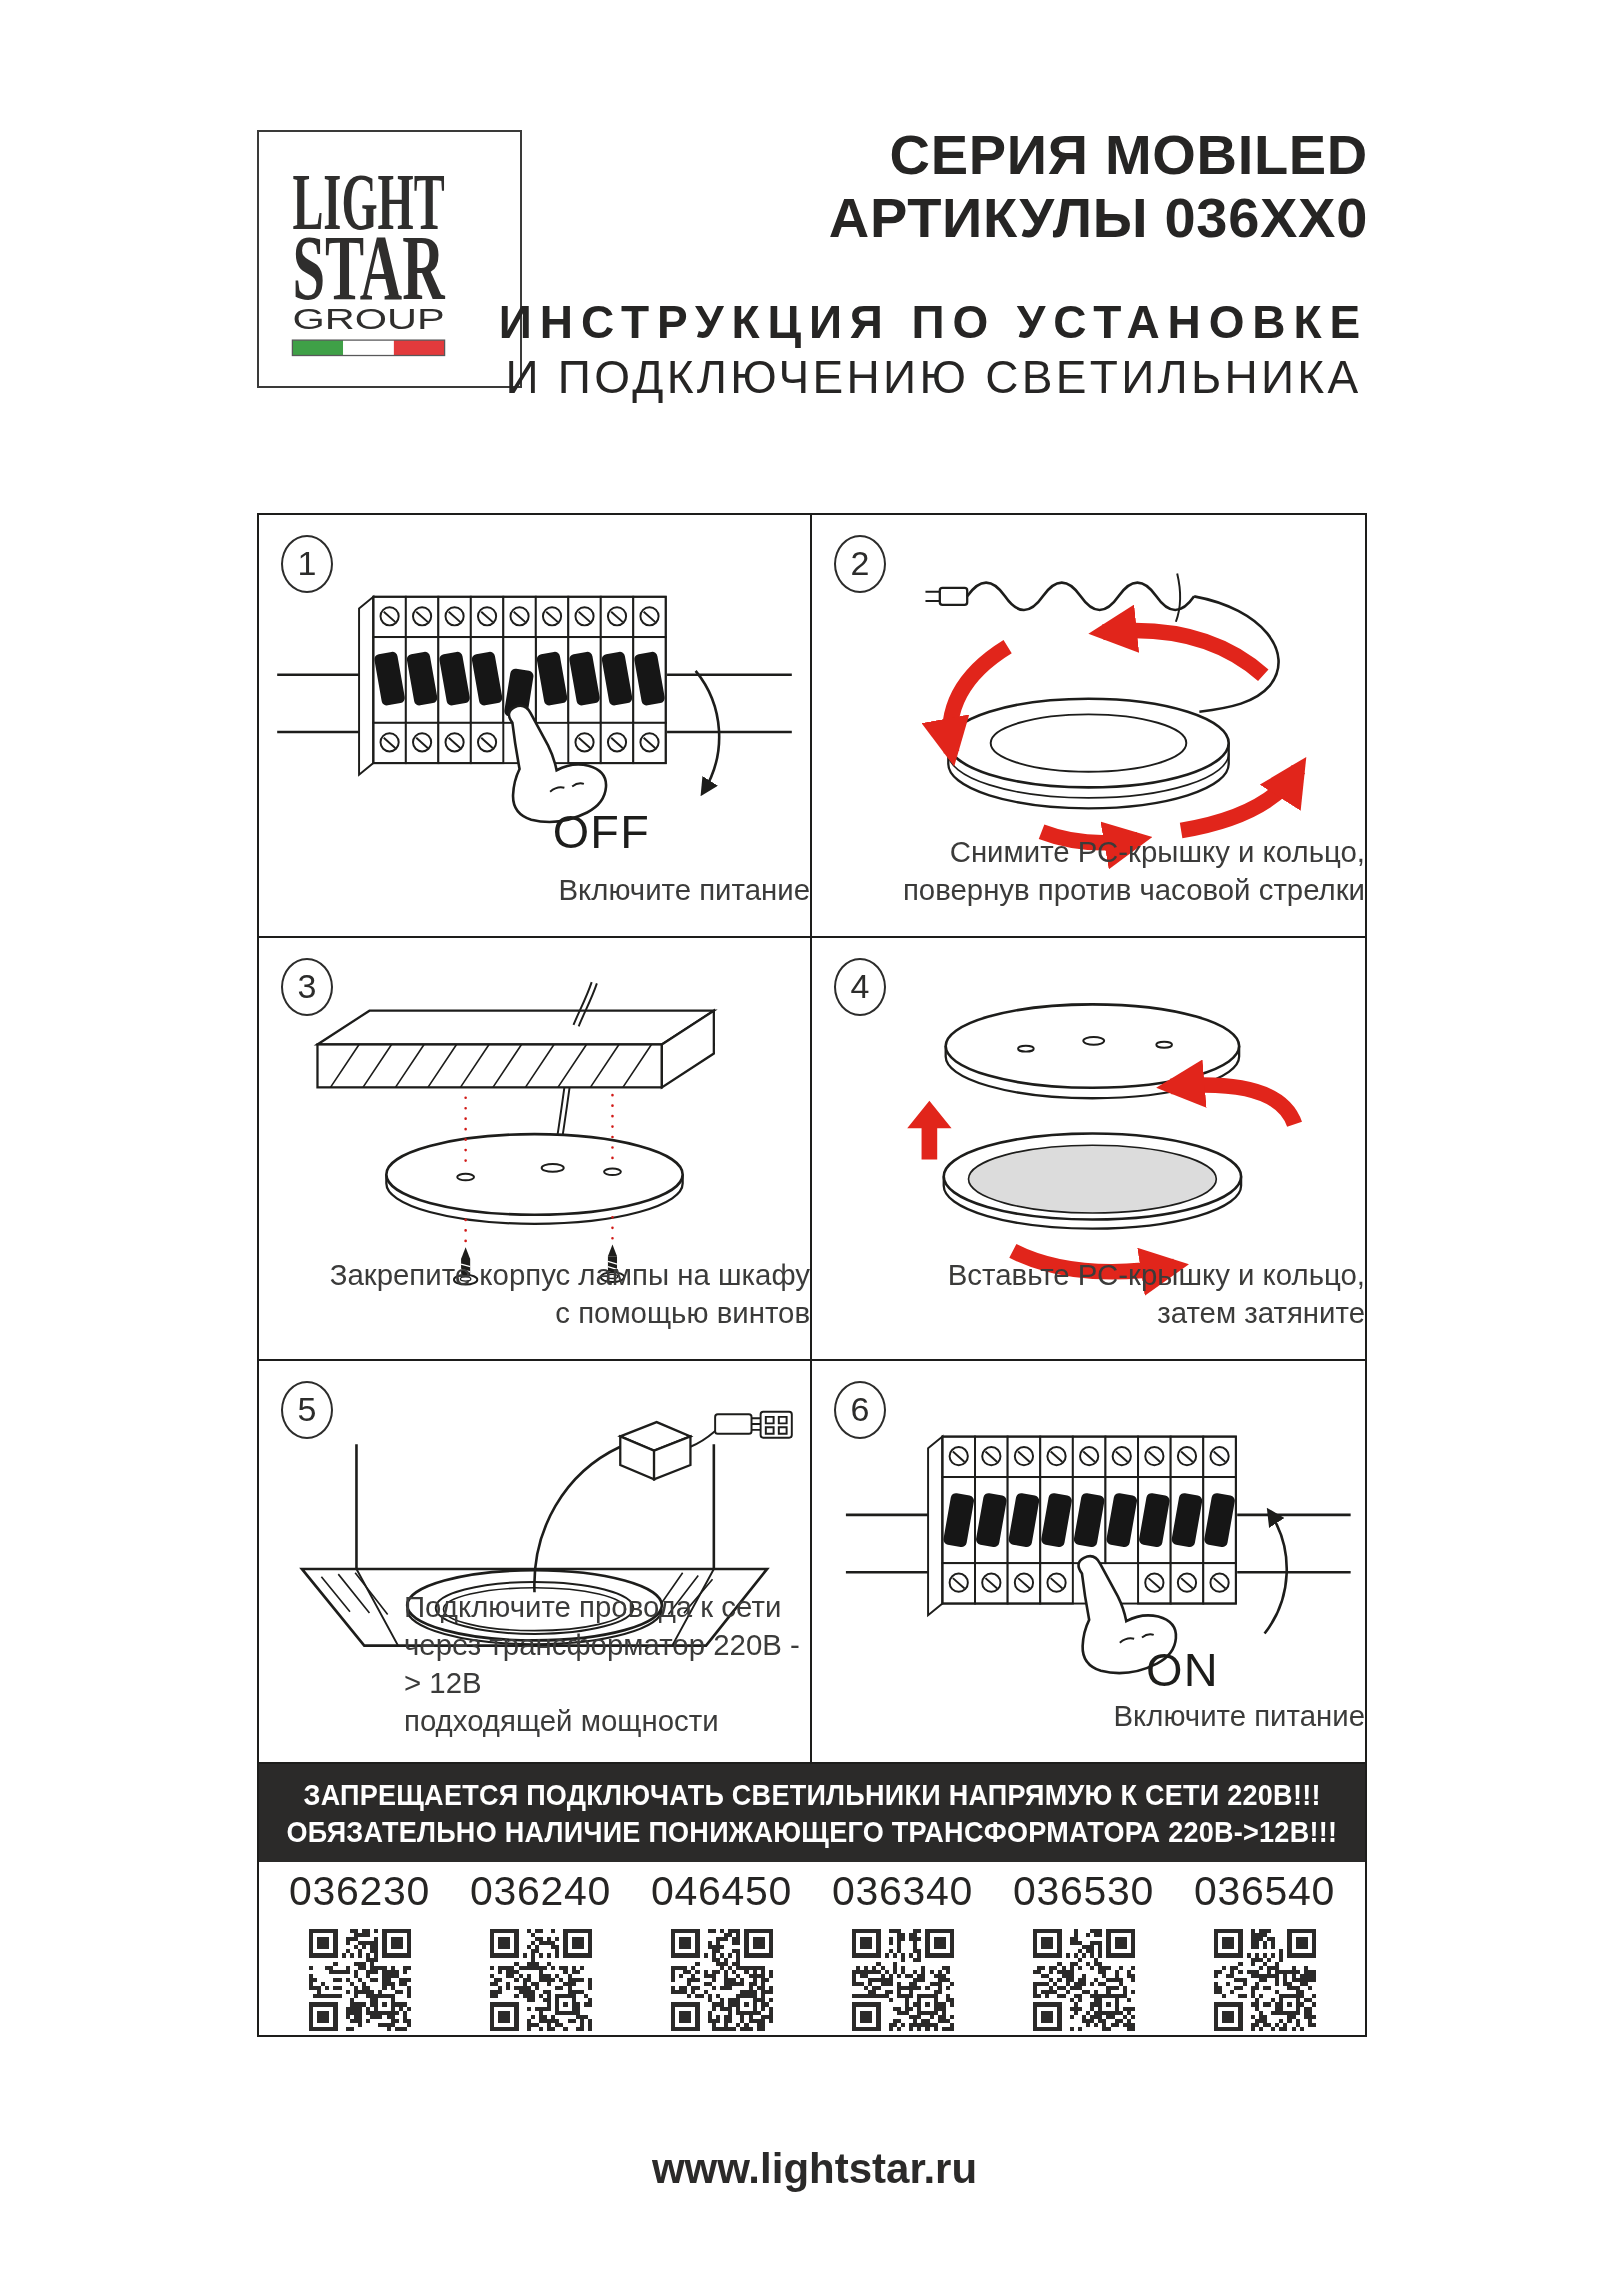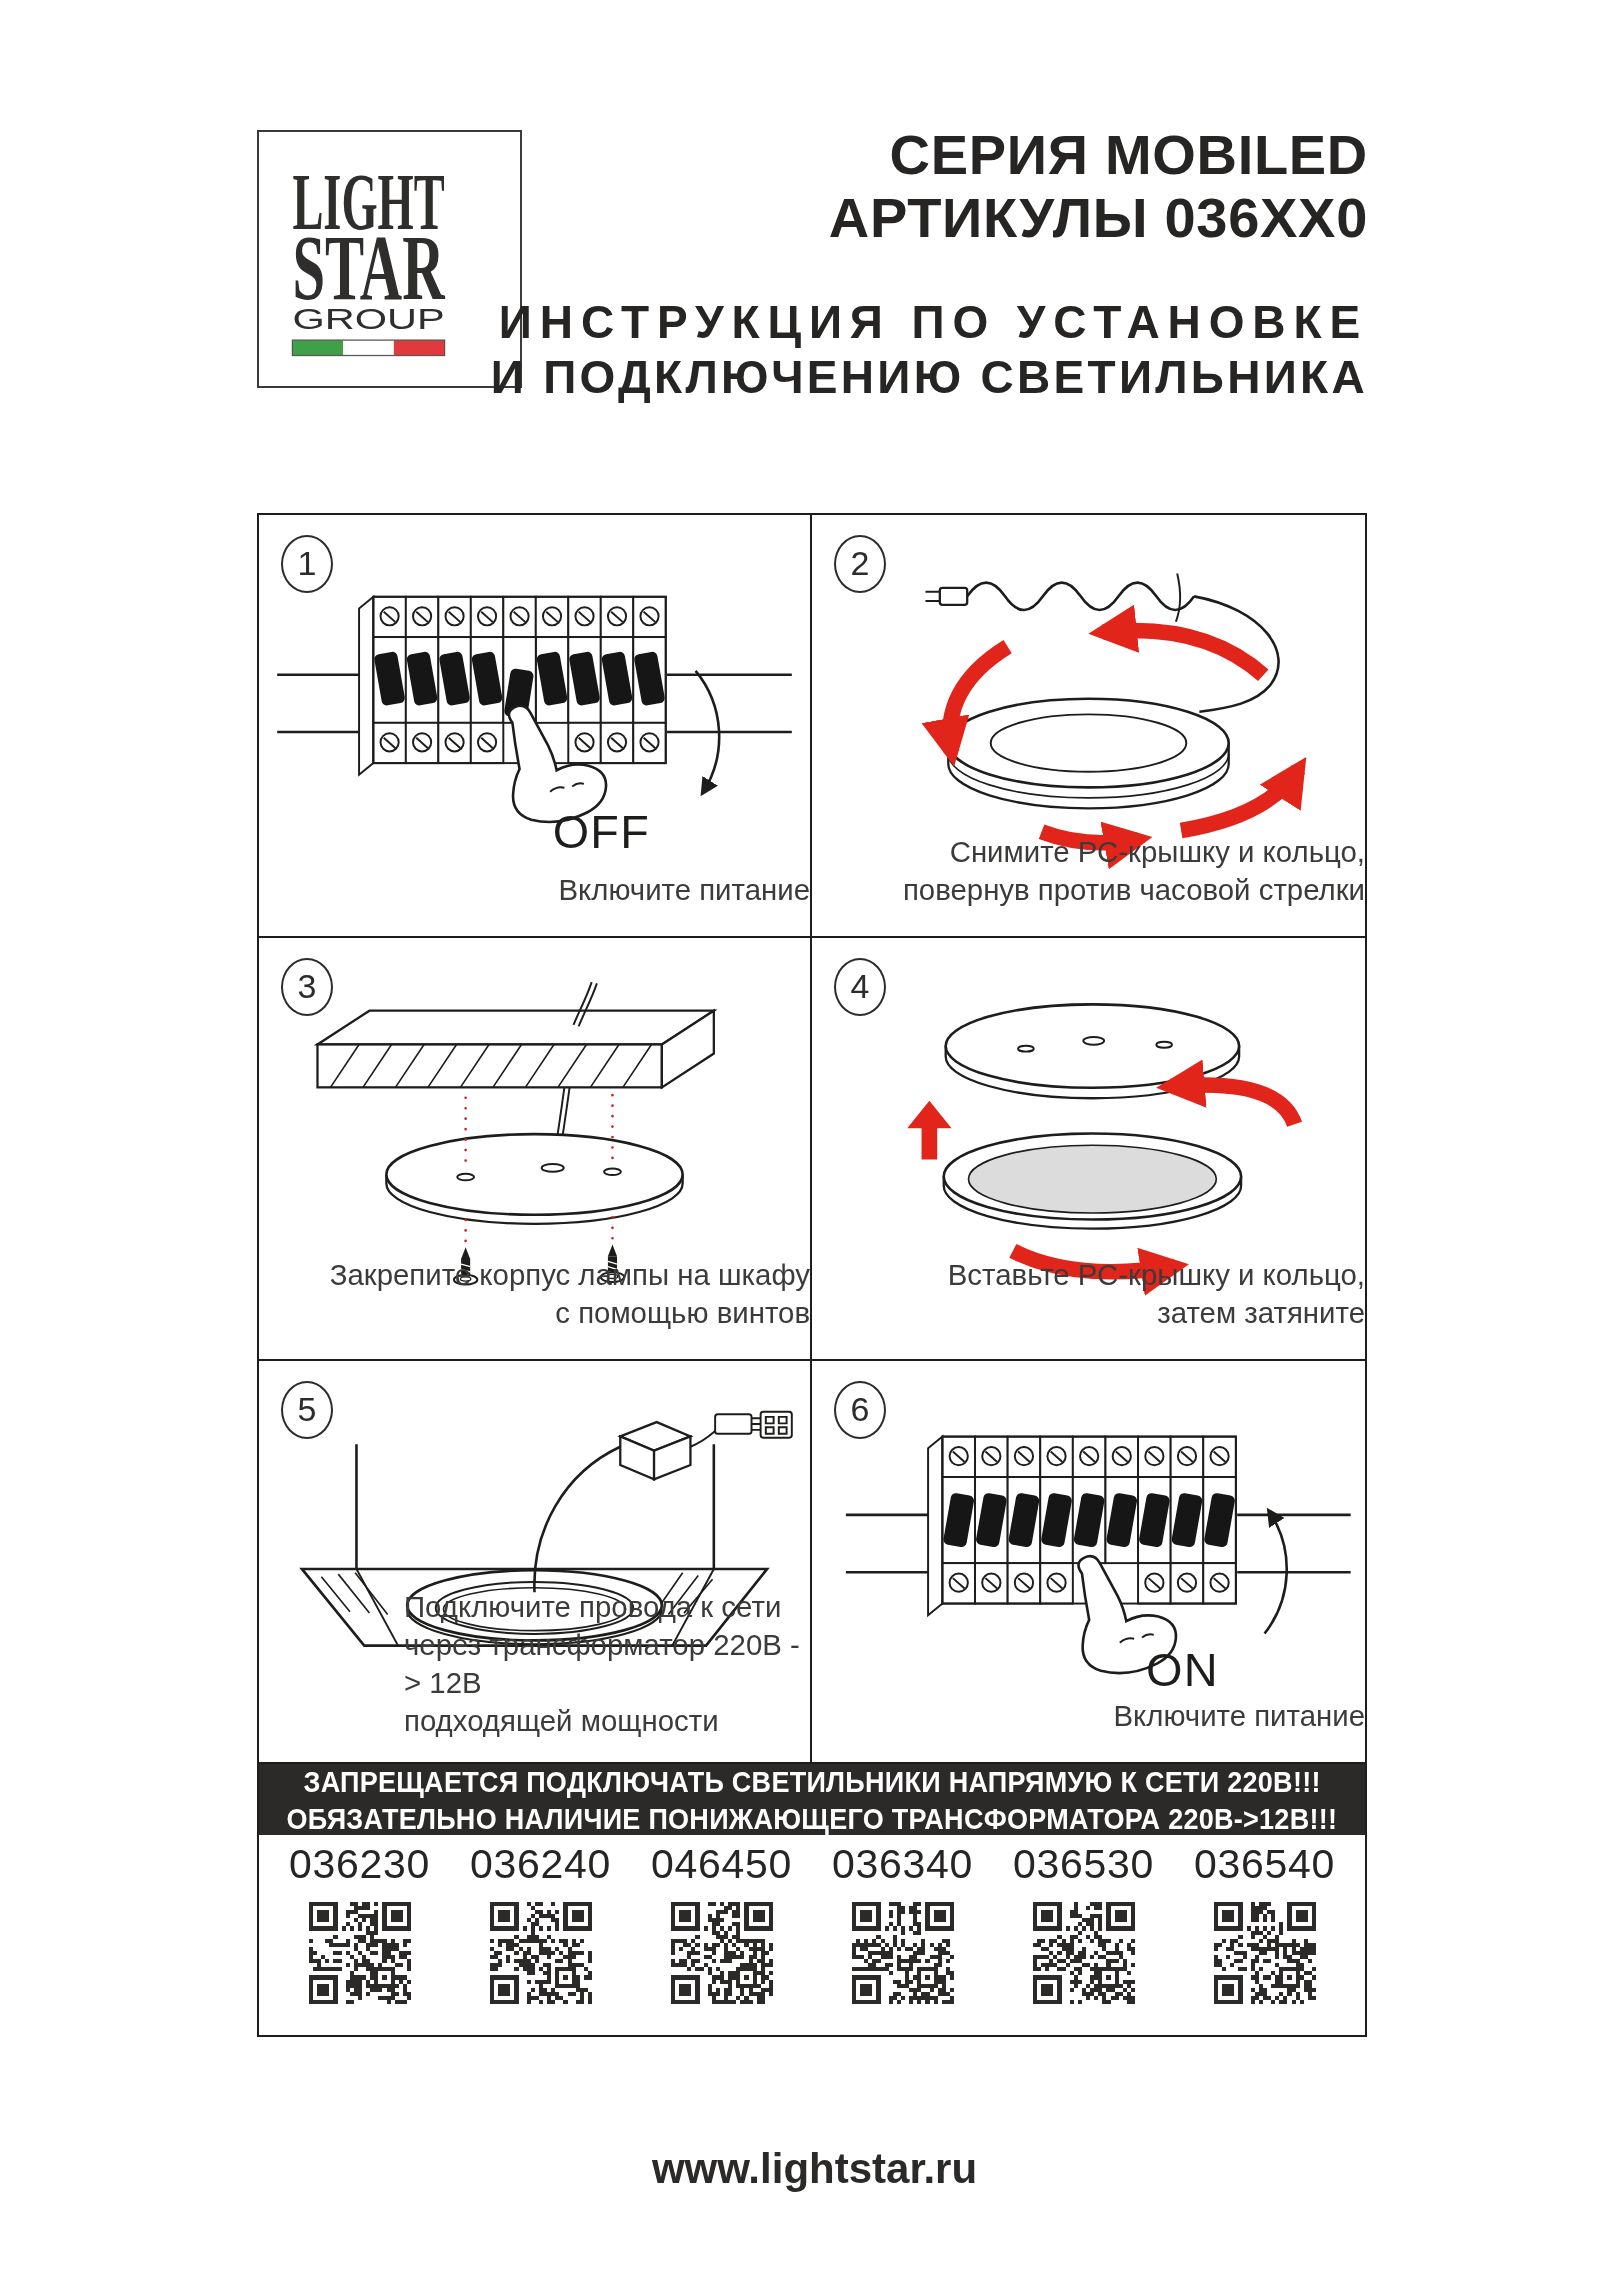--- a/index.html
+++ b/index.html
@@ -8,37 +8,37 @@
     font-family:"Liberation Sans",sans-serif;color:#1d1d1b;overflow:hidden;
   }
   
   .logo-box{position:absolute;left:257px;top:130px;width:265px;height:258px;
     border:2px solid #3a3a39;background:#fff;box-sizing:border-box;}
   
   .header-right{position:absolute;top:123px;right:255px;text-align:right;color:#262524;}
   .hdr-series{font-size:56px;font-weight:700;line-height:63px;letter-spacing:0.7px;white-space:nowrap;}
   .hdr-title{margin-top:46px;}
   .hdr-title .t1{font-size:46px;font-weight:700;line-height:55px;letter-spacing:7.9px;white-space:nowrap;}
-  .hdr-title .t2{font-size:46px;font-weight:700;line-height:55px;letter-spacing:3.3px;white-space:nowrap;text-align:center;}
+  .hdr-title .t2{font-size:46px;font-weight:400;line-height:55px;letter-spacing:3.3px;white-space:nowrap;text-align:center;}
   
   .sheet{position:absolute;left:257px;top:513px;width:1110px;height:1524px;
     border:2px solid #1d1d1b;box-sizing:border-box;display:flex;flex-direction:column;}
   .grid{display:grid;grid-template-columns:1fr 1fr;grid-template-rows:423px 423px 403px;}
   .cell{position:relative;box-sizing:border-box;border-bottom:2px solid #1d1d1b;}
   .cell.colL{border-right:2px solid #1d1d1b;}
   .step-badge{position:absolute;left:22px;top:19.6px;width:52px;height:58px;
     border:2px solid #2c2c2b;border-radius:50%;display:flex;align-items:center;justify-content:center;
     font-size:34px;color:#2c2c2b;box-sizing:border-box;}
   .illu{position:absolute;left:0;top:22px;width:100%;height:340px;}
   .cell.short .illu{top:13px;}
   .caption{position:absolute;left:0;bottom:27.5px;width:100%;text-align:right;
     font-size:29.4px;line-height:38px;color:#3b3b3a;}
   .caption.left{ text-align:left;padding-left:145px;box-sizing:border-box;bottom:22px;}
   
-  .warning{height:71px;display:flex;flex-direction:column;align-items:center;justify-content:center;}
+  .warning{height:98px;display:flex;flex-direction:column;align-items:center;justify-content:center;}
   .warn-line{display:block;color:#fff;font-weight:700;font-size:30px;line-height:37px;
     white-space:nowrap;transform:scaleX(0.9);transform-origin:50% 50%;letter-spacing:0.3px;}
   
   .qr-row{flex:1;display:flex;justify-content:center;gap:79px;padding-top:7.9px;}
   .qr-item{width:102px;display:flex;flex-direction:column;align-items:center;}
   .qr-num{font-size:41px;font-weight:400;letter-spacing:0.7px;color:#262524;line-height:43px;}
   .qr-item svg{margin-top:15.7px;width:102px;height:102px;}
   
   .footer-url{position:absolute;left:3px;top:2145px;width:100%;text-align:center;
     font-size:42px;font-weight:700;color:#2b2a29;letter-spacing:0px;}

